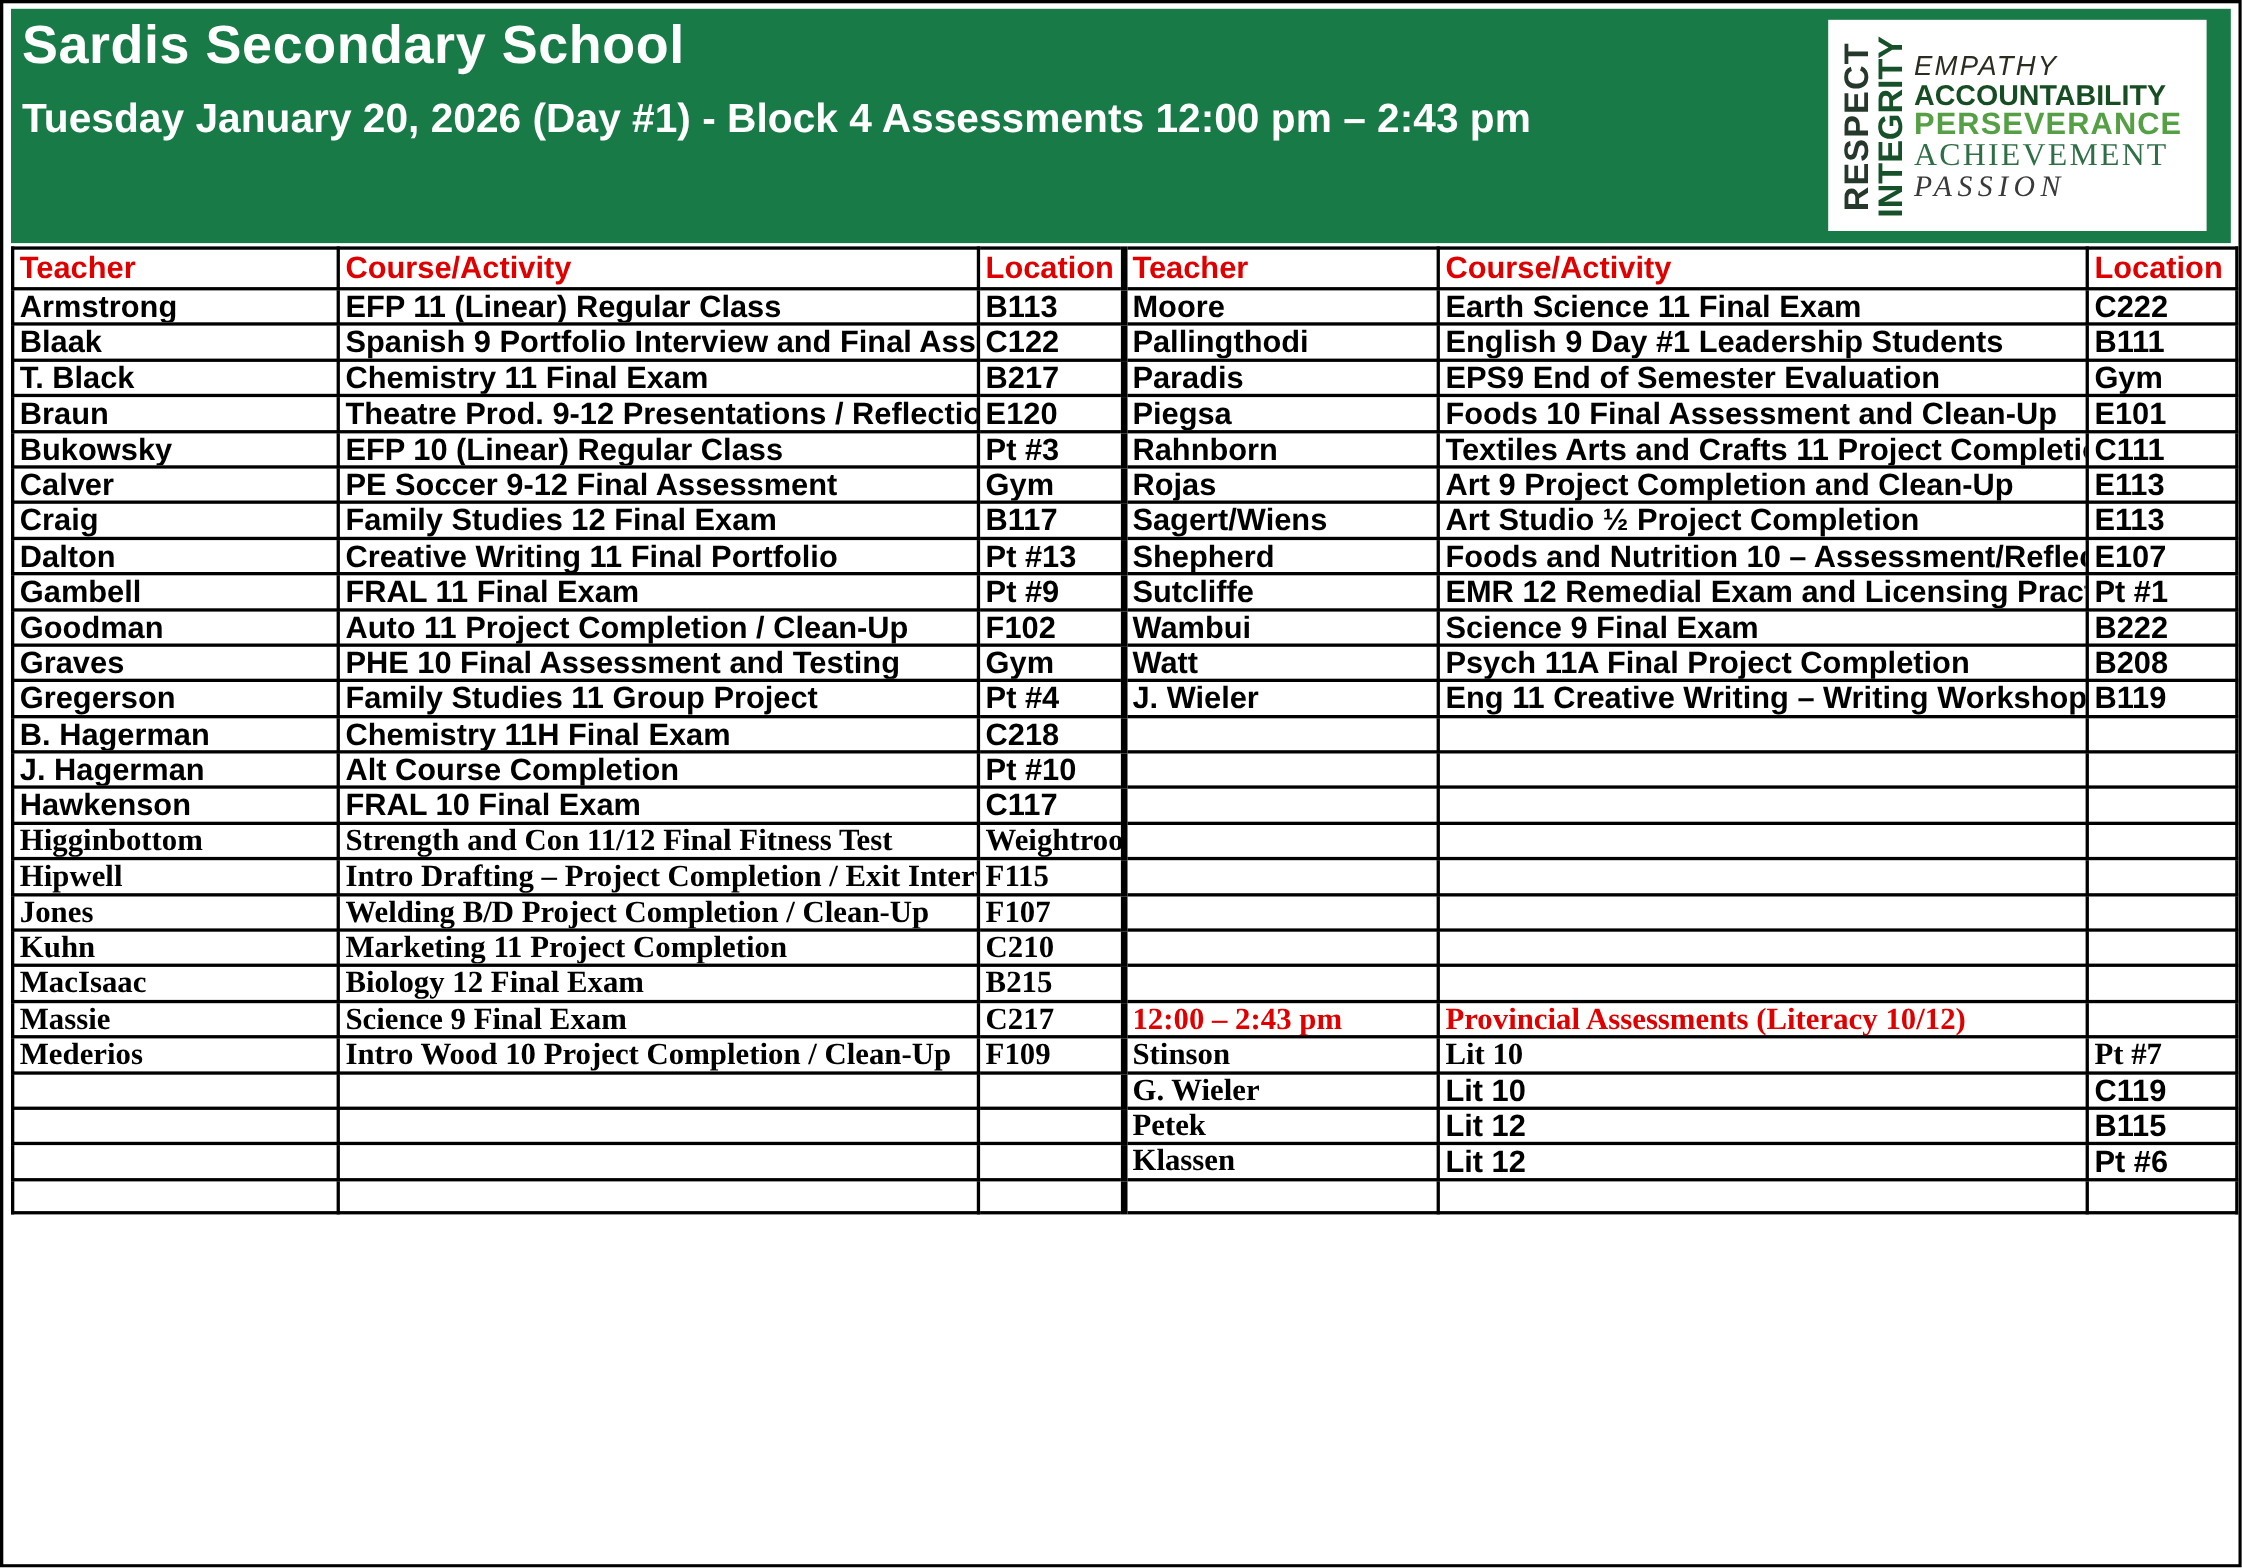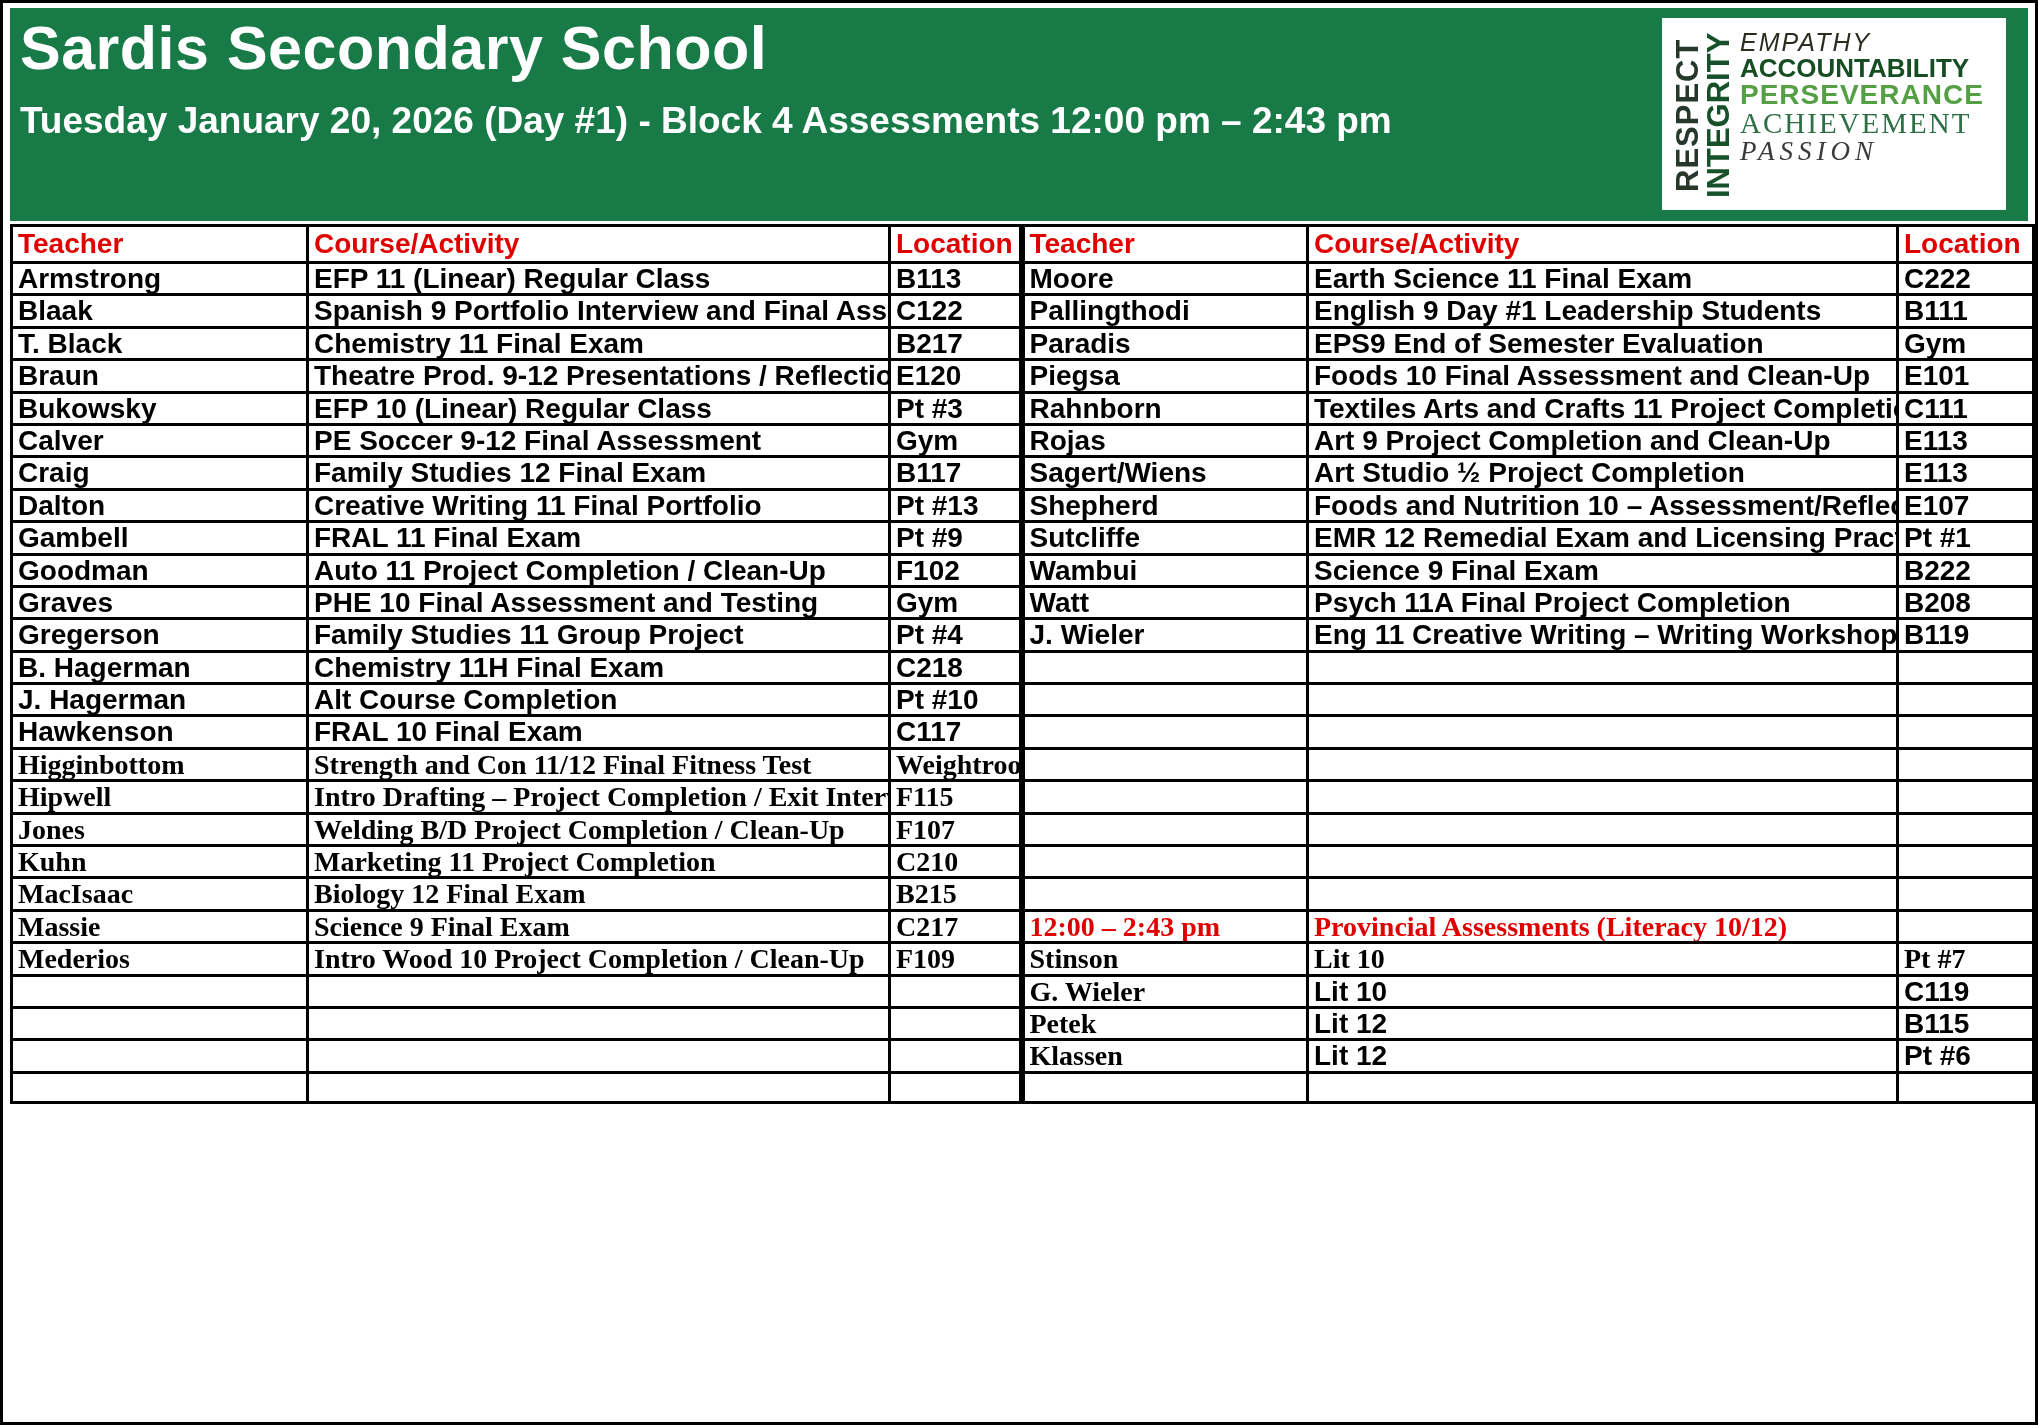--- a/index.html
+++ b/index.html
@@ -15,41 +15,41 @@
   }
   
   .banner {
     position:relative;
     background:#187a46;
     height:213px;
     box-sizing:border-box;
     padding:8px 18px 0 10px;
     color:#fff;
   }
-  .t1 { font-size:61px; font-weight:bold; line-height:1.05; letter-spacing:0.5px; }
+  .t1 { font-size:49px; font-weight:bold; line-height:1.05; letter-spacing:0.5px; }
   .t2 { font-size:45px; font-weight:bold; margin-top:9px; line-height:1.0; }
   .t3 { font-size:37px; font-weight:bold; margin-top:22px; line-height:1.0; }
   
   .logo {
     position:absolute; top:10px; right:22px;
     width:344px; height:192px;
     background:#fff;
     box-sizing:border-box;
     padding:10px 6px 8px 10px;
     display:flex; gap:6px;
     overflow:hidden;
   }
   .vwords { display:flex; height:100%; }
   .vword {
     writing-mode:vertical-rl; transform:rotate(180deg);
     font-weight:800; line-height:1.0; text-align:center;
   }
   .w-respect  { font-size:31px; color:#26382c; letter-spacing:1px; }
   .w-integrity{ font-size:31px; color:#17512a; letter-spacing:0px; font-weight:900; }
-  .llines { display:flex; flex-direction:column; justify-content:flex-start; padding:2px 0; flex:1; }
+  .llines { display:flex; flex-direction:column; justify-content:center; padding:2px 0; flex:1; }
   .llines > div { line-height:1.0; white-space:nowrap; }
   .l-empathy { font-size:25px; color:#2c2d20; font-style:italic; letter-spacing:2px; }
   .l-account { font-size:26px; color:#174d22; font-weight:900; letter-spacing:0px; }
   .l-persev  { font-size:28px; color:#55a044; font-weight:900; letter-spacing:1px; }
   .l-achieve { font-size:29px; color:#2e6f45; font-family:"Liberation Serif",serif; letter-spacing:2px; }
   .l-passion { font-size:27px; color:#3a3a3a; font-family:"Liberation Serif",serif; font-style:italic; letter-spacing:5px; }
   
   table.sched {
     border-collapse:collapse;
     table-layout:fixed;

